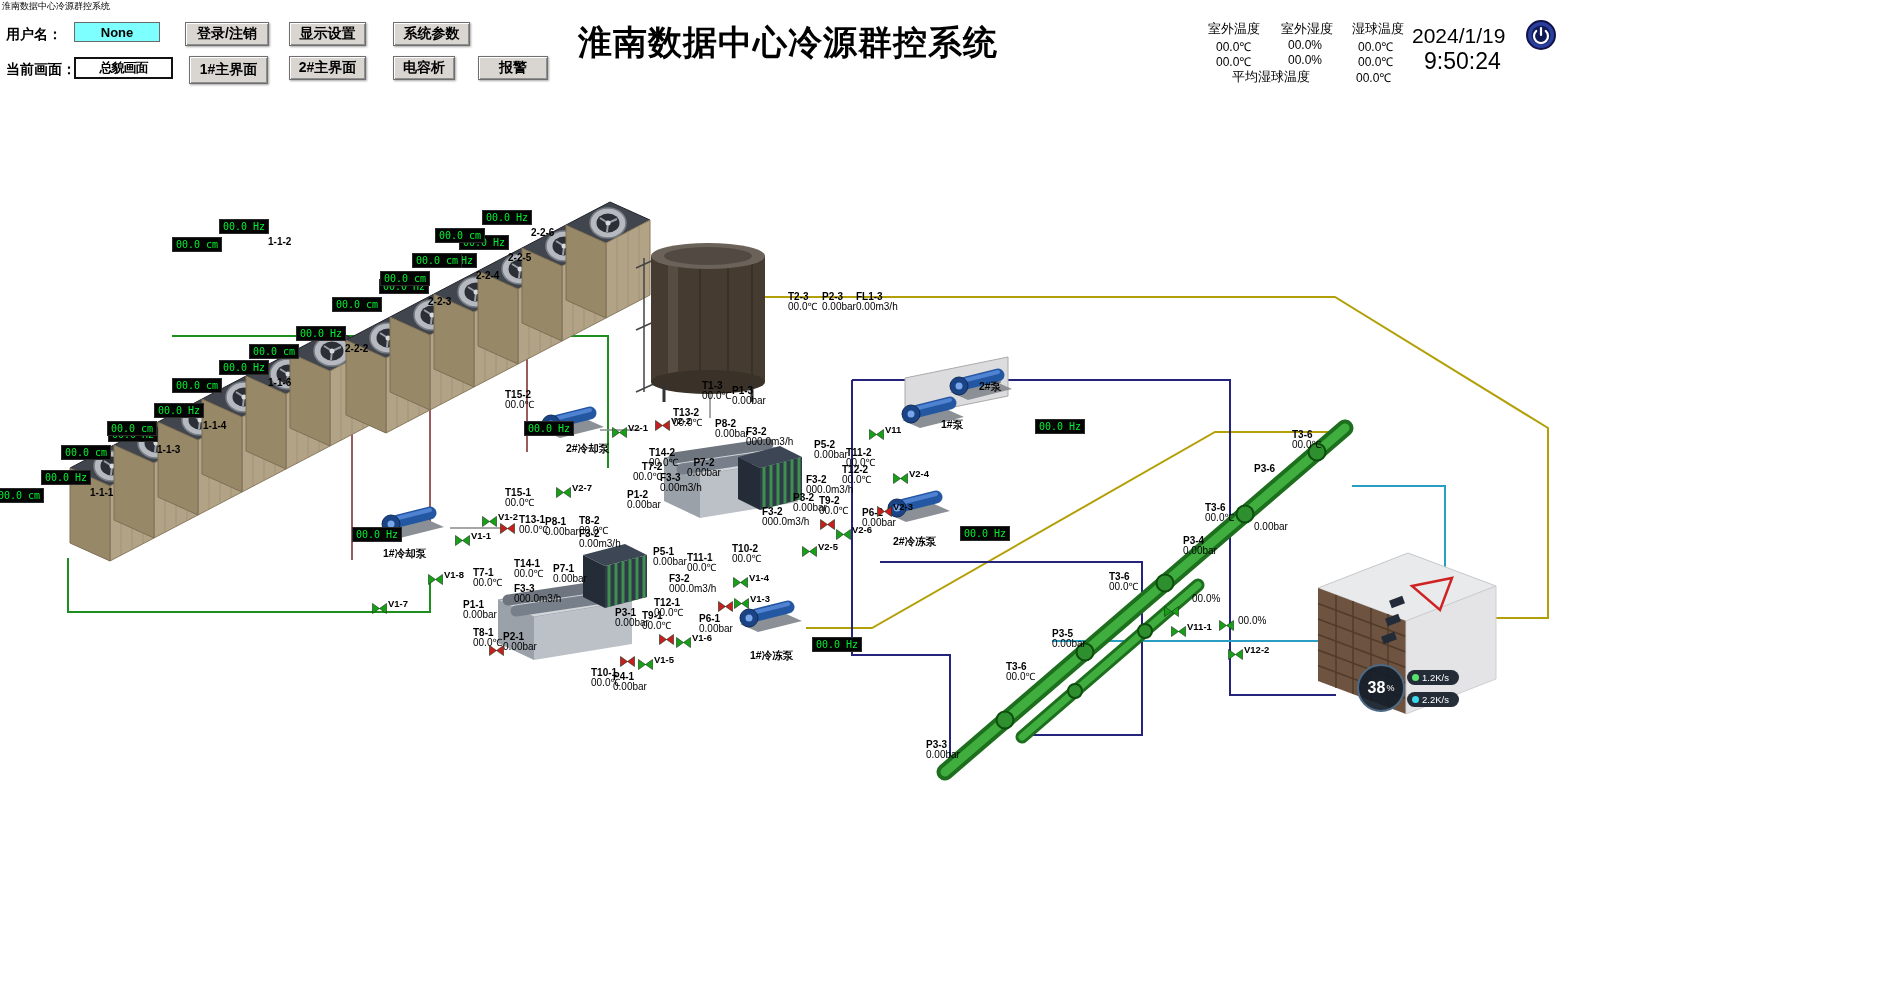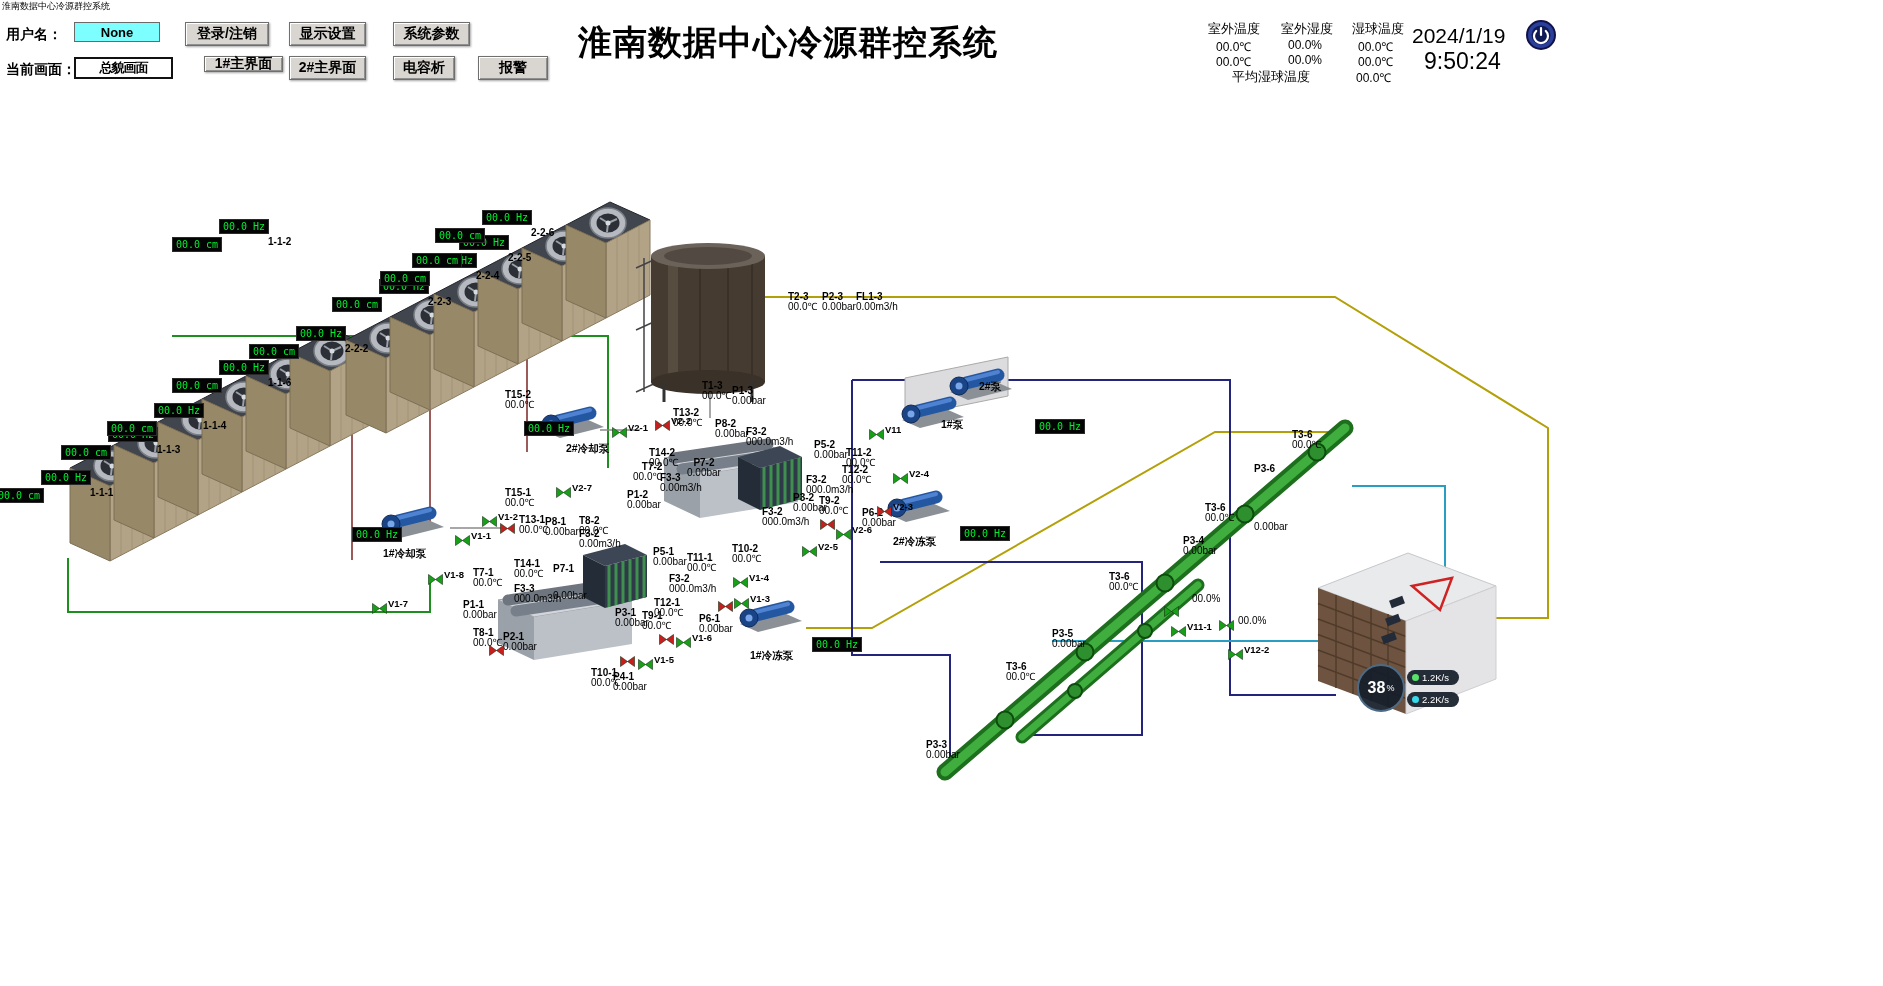--- a/index.html
+++ b/index.html
@@ -461,21 +461,21 @@
       <span>0.00m3/h</span>
     </div>
     <div class="sensor" data-interactable="false" style="left: 514px; top: 559px;">
       <b>T14-1</b>
       <span>00.0℃</span>
     </div>
     <div class="sensor" data-interactable="false" style="left: 473px; top: 568px;">
       <b>T7-1</b>
       <span>00.0℃</span>
     </div>
-    <div class="sensor" data-interactable="false" style="left: 553px; top: 564px; gap: 17px;">
+    <div class="sensor" data-interactable="false" style="left: 553px; top: 564px;">
       <b>P7-1</b>
       <span>0.00bar</span>
     </div>
     <div class="sensor" data-interactable="false" style="left: 514px; top: 584px;">
       <b>F3-3</b>
       <span>000.0m3/h</span>
     </div>
     <div class="sensor" data-interactable="false" style="left: 463px; top: 600px;">
       <b>P1-1</b>
       <span>0.00bar</span>
@@ -669,21 +669,21 @@
 
 <div class="hlabel" style="left:6px;top:26px" data-interactable="false">用户名：</div>
 <div class="field cyan" style="left:74px;top:22px;width:86px;height:20px" data-interactable="true">None</div>
 
 <div class="hlabel" style="left:6px;top:61px" data-interactable="false">当前画面：</div>
 <div class="field screen" style="left:74px;top:57px;width:99px;height:22px" data-interactable="true">总貌画面</div>
 
 <button class="btn" style="left:185px;top:22px;width:84px;height:24px" data-interactable="true">登录/注销</button>
 <button class="btn" style="left:289px;top:22px;width:77px;height:24px" data-interactable="true">显示设置</button>
 <button class="btn" style="left:393px;top:22px;width:77px;height:24px" data-interactable="true">系统参数</button>
-<button class="btn" style="left:204px;top:56px;width:79px;height:16px" data-interactable="true">1#主界面</button>
+<button class="btn" style="left:189px;top:56px;width:79px;height:28px" data-interactable="true">1#主界面</button>
 <button class="btn" style="left:289px;top:56px;width:77px;height:24px" data-interactable="true">2#主界面</button>
 <button class="btn" style="left:393px;top:56px;width:62px;height:24px" data-interactable="true">电容析</button>
 <button class="btn" style="left:478px;top:56px;width:70px;height:24px" data-interactable="true">报警</button>
 
 <h1 class="main-title" data-interactable="false">淮南数据中心冷源群控系统</h1>
 
 <span class="wlabel" style="left:1208px;top:20px" data-interactable="false">室外温度</span>
 <span class="wlabel" style="left:1281px;top:20px" data-interactable="false">室外湿度</span>
 <span class="wlabel" style="left:1352px;top:20px" data-interactable="false">湿球温度</span>
 <span class="wval" style="left:1216px;top:38px" data-interactable="false">00.0℃</span>

